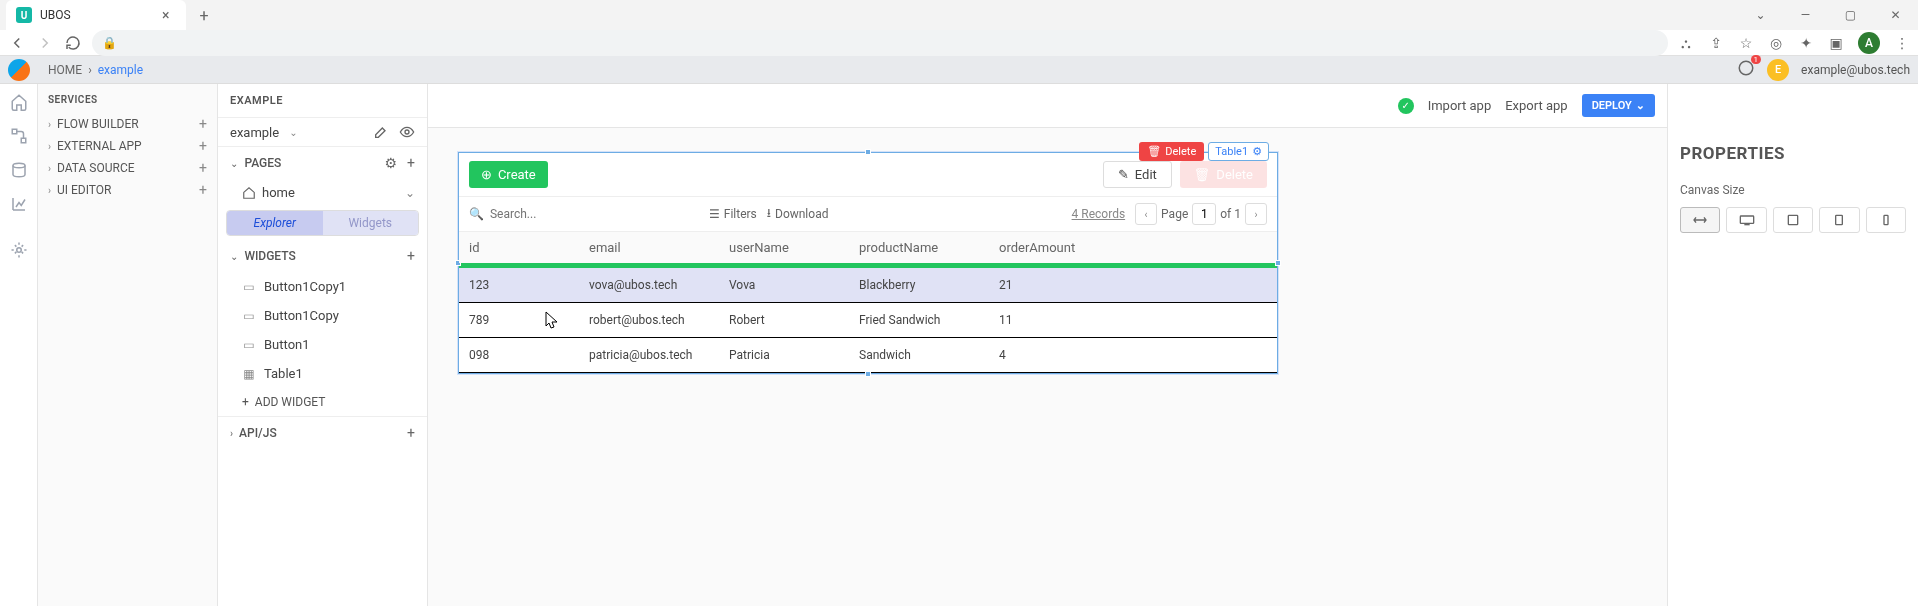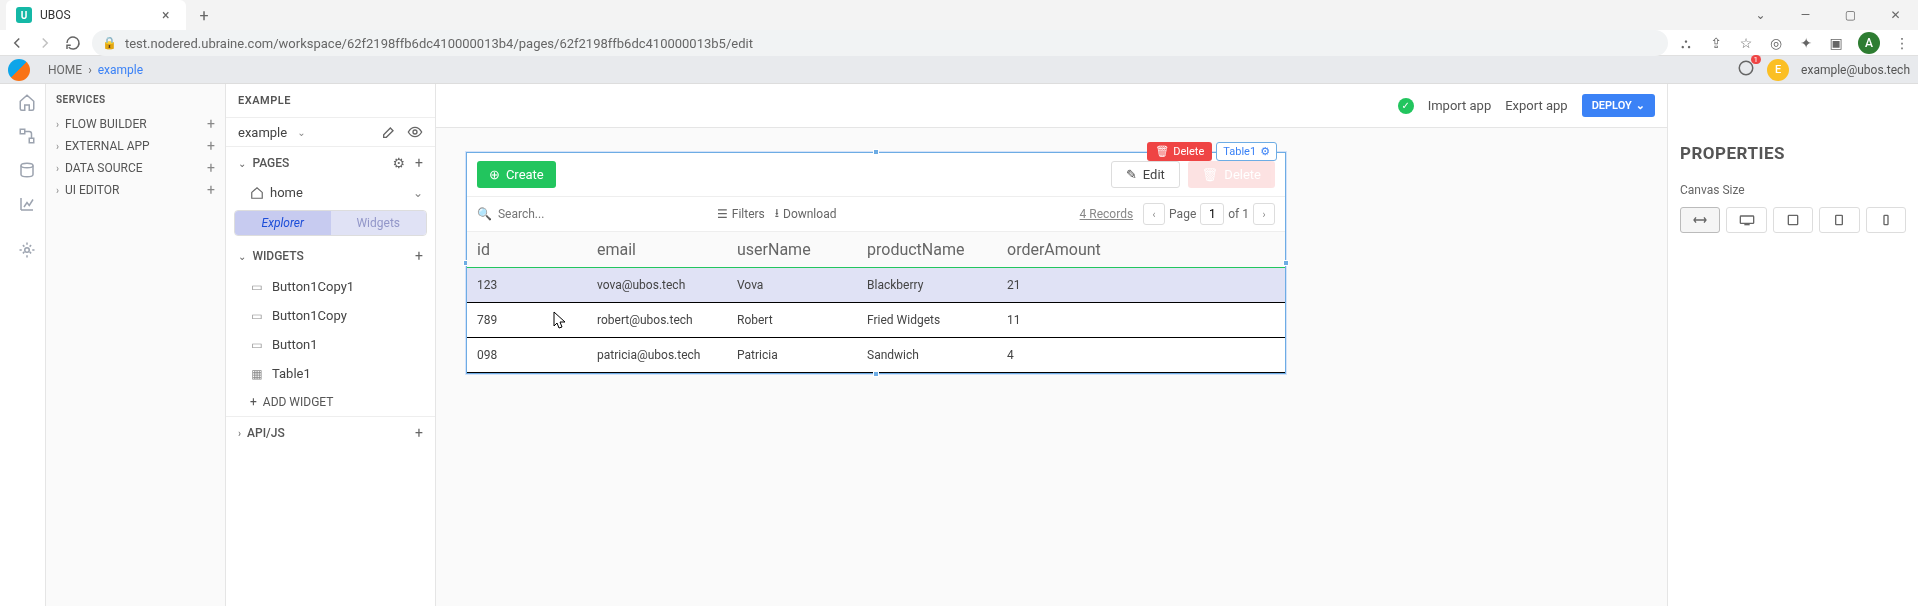--- a/index.html
+++ b/index.html
@@ -28,21 +28,21 @@
 .app-logo { width:22px; height:22px; border-radius:50%; background: linear-gradient(135deg,#0ea5e9 50%,#f97316 50%); margin-right:18px;}
 .breadcrumb { display:flex; align-items:center; gap:6px; font-size:12px; color:#666;}
 .breadcrumb a { color:#3b82f6; text-decoration:none;}
 .top-right { margin-left:auto; display:flex; align-items:center; gap:12px;}
 .notif-badge { position:relative; font-size:16px; color:#666;}
 .notif-count { position:absolute; top:-4px; right:-6px; background:#ef4444; color:#fff; font-size:8px; border-radius:7px; padding:0 3px;}
 .user-avatar { width:22px; height:22px; border-radius:50%; background:#fbbf24; color:#fff; display:flex; align-items:center; justify-content:center; font-size:11px; font-weight:500;}
 .user-email { font-size:12px; color:#555;}
 
 
-.layout { display:flex; height: calc(606px - 56px - 28px); padding-left: 8px; }
+.layout { display:flex; height: calc(606px - 56px - 28px); }
 
 
 .icon-sidebar { width:38px; background:#fff; border-right:1px solid #e5e5e5; display:flex; flex-direction:column; align-items:center; padding-top:8px; gap:14px;}
 .icon-sb-item { width:20px; height:20px; color:#9ca3af; cursor:pointer; display:flex; align-items:center; justify-content:center;}
 .icon-sb-item svg { width:18px; height:18px; }
 
 
 .services-panel { width:180px; background:#fafafa; border-right:1px solid #e5e5e5; padding:8px 4px;}
 .panel-title { font-size:10px; font-weight:600; color:#555; letter-spacing:0.5px; padding: 2px 6px 8px 6px;}
 .svc-item { display:flex; align-items:center; padding: 3px 6px; font-size:12px; color:#555; cursor:pointer; justify-content:space-between;}
@@ -99,21 +99,21 @@
 .search-input { border:none; outline:none; font-size:12px; color:#666; background:transparent; width:100px;}
 .toolbar-item { display:flex; align-items:center; gap:4px; cursor:pointer;}
 .toolbar-spacer { flex:1;}
 .records-info { font-size:12px; color:#888;text-decoration:underline;}
 .pager { display:flex; align-items:center; gap:4px;}
 .pager-btn { width:22px; height:22px; border:1px solid #ddd; border-radius:3px; display:flex; align-items:center; justify-content:center; cursor:pointer; color:#888; font-size:10px;}
 .page-label { font-size:12px; color:#666;}
 .page-input { width:24px; height:22px; border:1px solid #ddd; border-radius:3px; text-align:center; font-size:12px;}
 
 .data-table { width:100%; border-collapse:collapse;}
-.data-table th { text-align:left; padding:8px 10px; font-size:16px; font-weight:400; color:#666; border-bottom:1px solid #22c55e; background:#fafafa;}
+.data-table th { text-align:left; padding:8px 10px; font-size:13px; font-weight:400; color:#666; border-bottom:5px solid #22c55e; background:#fafafa;}
 .data-table td { padding:10px 10px; font-size:12px; color:#444; border-bottom:1px solid #000000;}
 .data-table tr.active td { background:#e0e2f5;}
 .resize-handle { position:absolute; width:6px; height:6px; background:#6dace4; border:1px solid #fff;}
 .handle-ml { left:-4px; top:50%; margin-top:-3px;}
 .handle-mr { right:-4px; top:50%; margin-top:-3px;}
 .handle-tc { left:50%; top:-4px; margin-left:-3px;}
 .handle-bc { left:50%; bottom:-4px; margin-left:-3px;}
 
 
 .props-panel { width:250px; background:#fff; padding:12px;}
@@ -155,21 +155,20 @@
           <path d="M9 6l6 6-6 6"></path>
         </svg>
       </div>
     <div class="nav-btn">
         <svg viewBox="0 0 24 24" fill="none" stroke="currentColor" stroke-width="2">
           <path d="M4 12a8 8 0 1 1 2.3 5.6M4 20v-5h5"></path>
         </svg>
       </div>
     <div class="url-box">
       <span class="lock">🔒</span>
-      <span>test.nodered.ubraine.com/workspace/62f2198ffb6dc410000013b4/pages/62f2198ffb6dc410000013b5/edit</span>
     </div>
     <div class="addr-icons">
       <div class="addr-icon">⛬</div>
       <div class="addr-icon">⇪</div>
       <div class="addr-icon">☆</div>
       <div class="addr-icon">◎</div>
       <div class="addr-icon">✦</div>
       <div class="addr-icon">▣</div>
       <div class="profile-circle">A</div>
       <div class="addr-icon">⋮</div>
@@ -419,21 +418,21 @@
               <td>123</td>
               <td>vova@ubos.tech</td>
               <td>Vova</td>
               <td>Blackberry</td>
               <td>21</td>
             </tr>
             <tr>
               <td>789</td>
               <td>robert@ubos.tech</td>
               <td>Robert</td>
-              <td>Fried Widgets</td>
+              <td>Fried Sandwich</td>
               <td>11</td>
             </tr>
             <tr>
               <td>098</td>
               <td>patricia@ubos.tech</td>
               <td>Patricia</td>
               <td>Sandwich</td>
               <td>4</td>
             </tr>
           </tbody>

